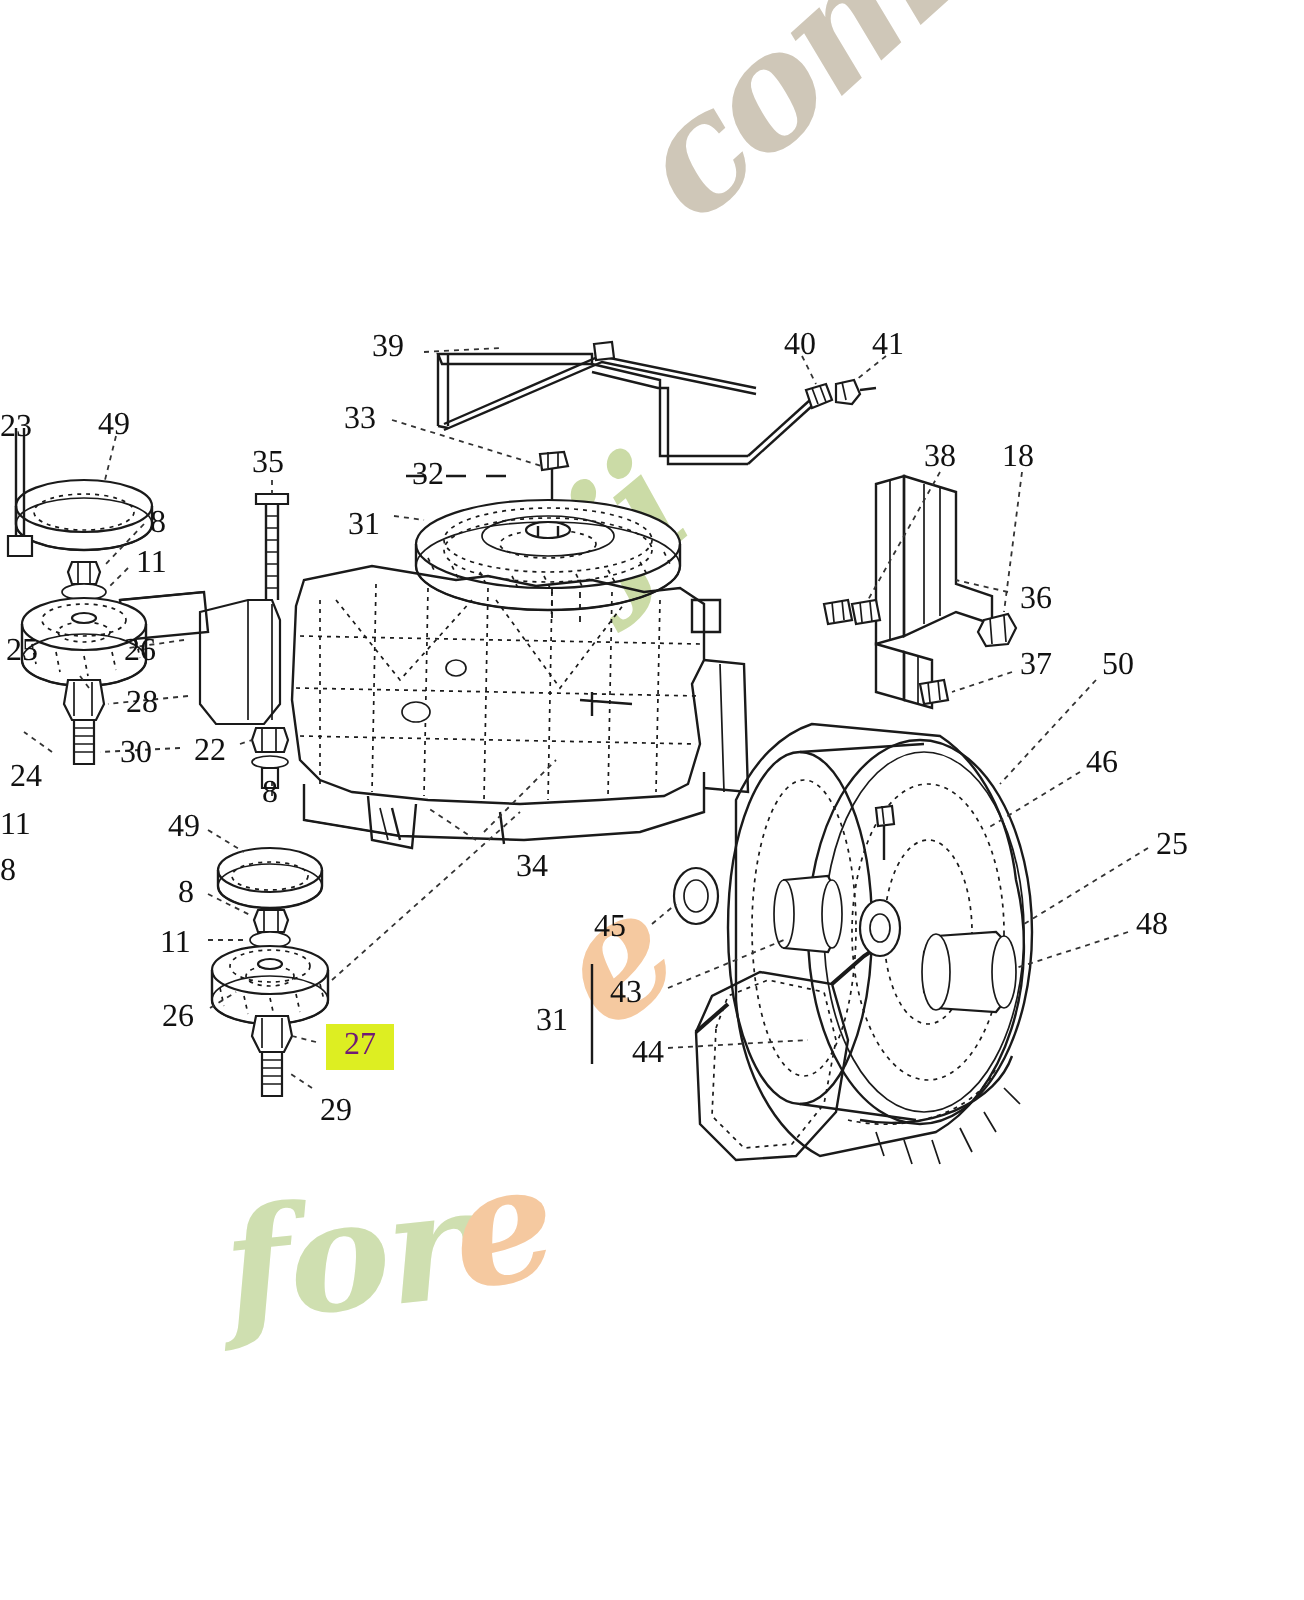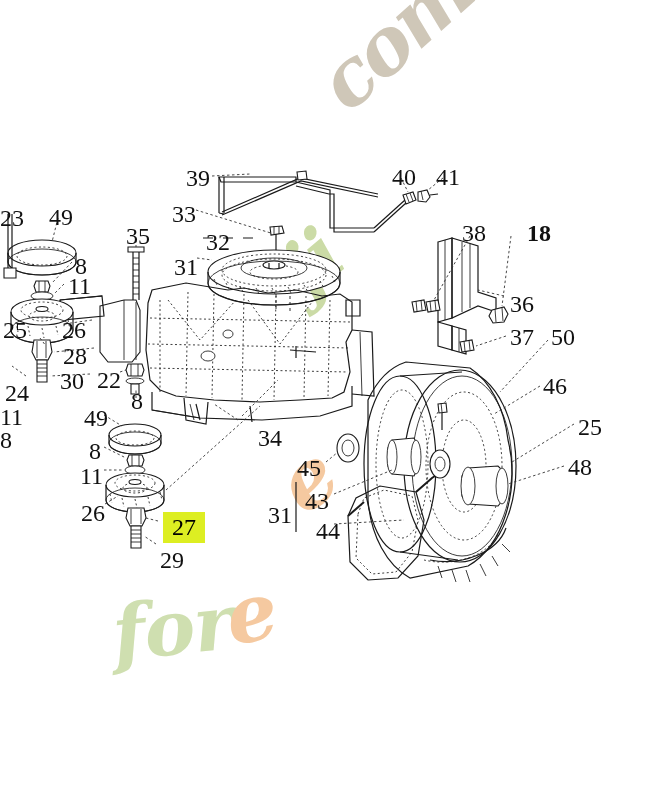--- a/index.html
+++ b/index.html
@@ -75,30 +75,30 @@
   .art {
     position: absolute;
     inset: 0;
     z-index: 2;
   }
   
   .lbl {
     position: absolute;
     z-index: 3;
     font-family: "Liberation Serif", serif;
-    font-size: 24px;
+    font-size: 16px;
     color: #111111;
     line-height: 1;
     white-space: nowrap;
     user-select: none;
   }
   .lbl.hl {
     background: #ddee22;
     padding: 3px 9px 4px 9px;
-    color: #000000;
+    color: #701a75;
   }
 </style>
 </head>
 <body>
 
 <div id="page">
 
   <div class="wm-layer">
     <div class="wm-text wm-top">com</div>
     <div class="wm-text wm-mid">ji</div>
@@ -415,21 +415,21 @@
     <div class="lbl hl" style="left:163px;top:512px;">27</div>
     <div class="lbl" style="left:160px;top:548px;">29</div>
     <div class="lbl" style="left:228px;top:426px;margin-left:30px;">34</div>
     <div class="lbl" style="left:186px;top:166px;">39</div>
     <div class="lbl" style="left:172px;top:202px;">33</div>
     <div class="lbl" style="left:173px;top:230px;margin-left:33px;">32</div>
     <div class="lbl" style="left:174px;top:255px;">31</div>
     <div class="lbl" style="left:392px;top:165px;">40</div>
     <div class="lbl" style="left:436px;top:165px;">41</div>
     <div class="lbl" style="left:462px;top:221px;">38</div>
-    <div class="lbl" style="left:527px;top:221px;font-weight:bold;">18</div>
+    <div class="lbl" style="left:501px;top:221px;">18</div>
     <div class="lbl" style="left:510px;top:292px;">36</div>
     <div class="lbl" style="left:510px;top:325px;">37</div>
     <div class="lbl" style="left:551px;top:325px;">50</div>
     <div class="lbl" style="left:543px;top:374px;">46</div>
     <div class="lbl" style="left:578px;top:415px;">25</div>
     <div class="lbl" style="left:568px;top:455px;">48</div>
     <div class="lbl" style="left:297px;top:456px;">45</div>
     <div class="lbl" style="left:268px;top:503px;">31</div>
     <div class="lbl" style="left:305px;top:489px;">43</div>
     <div class="lbl" style="left:305px;top:519px;margin-left:11px;">44</div>

